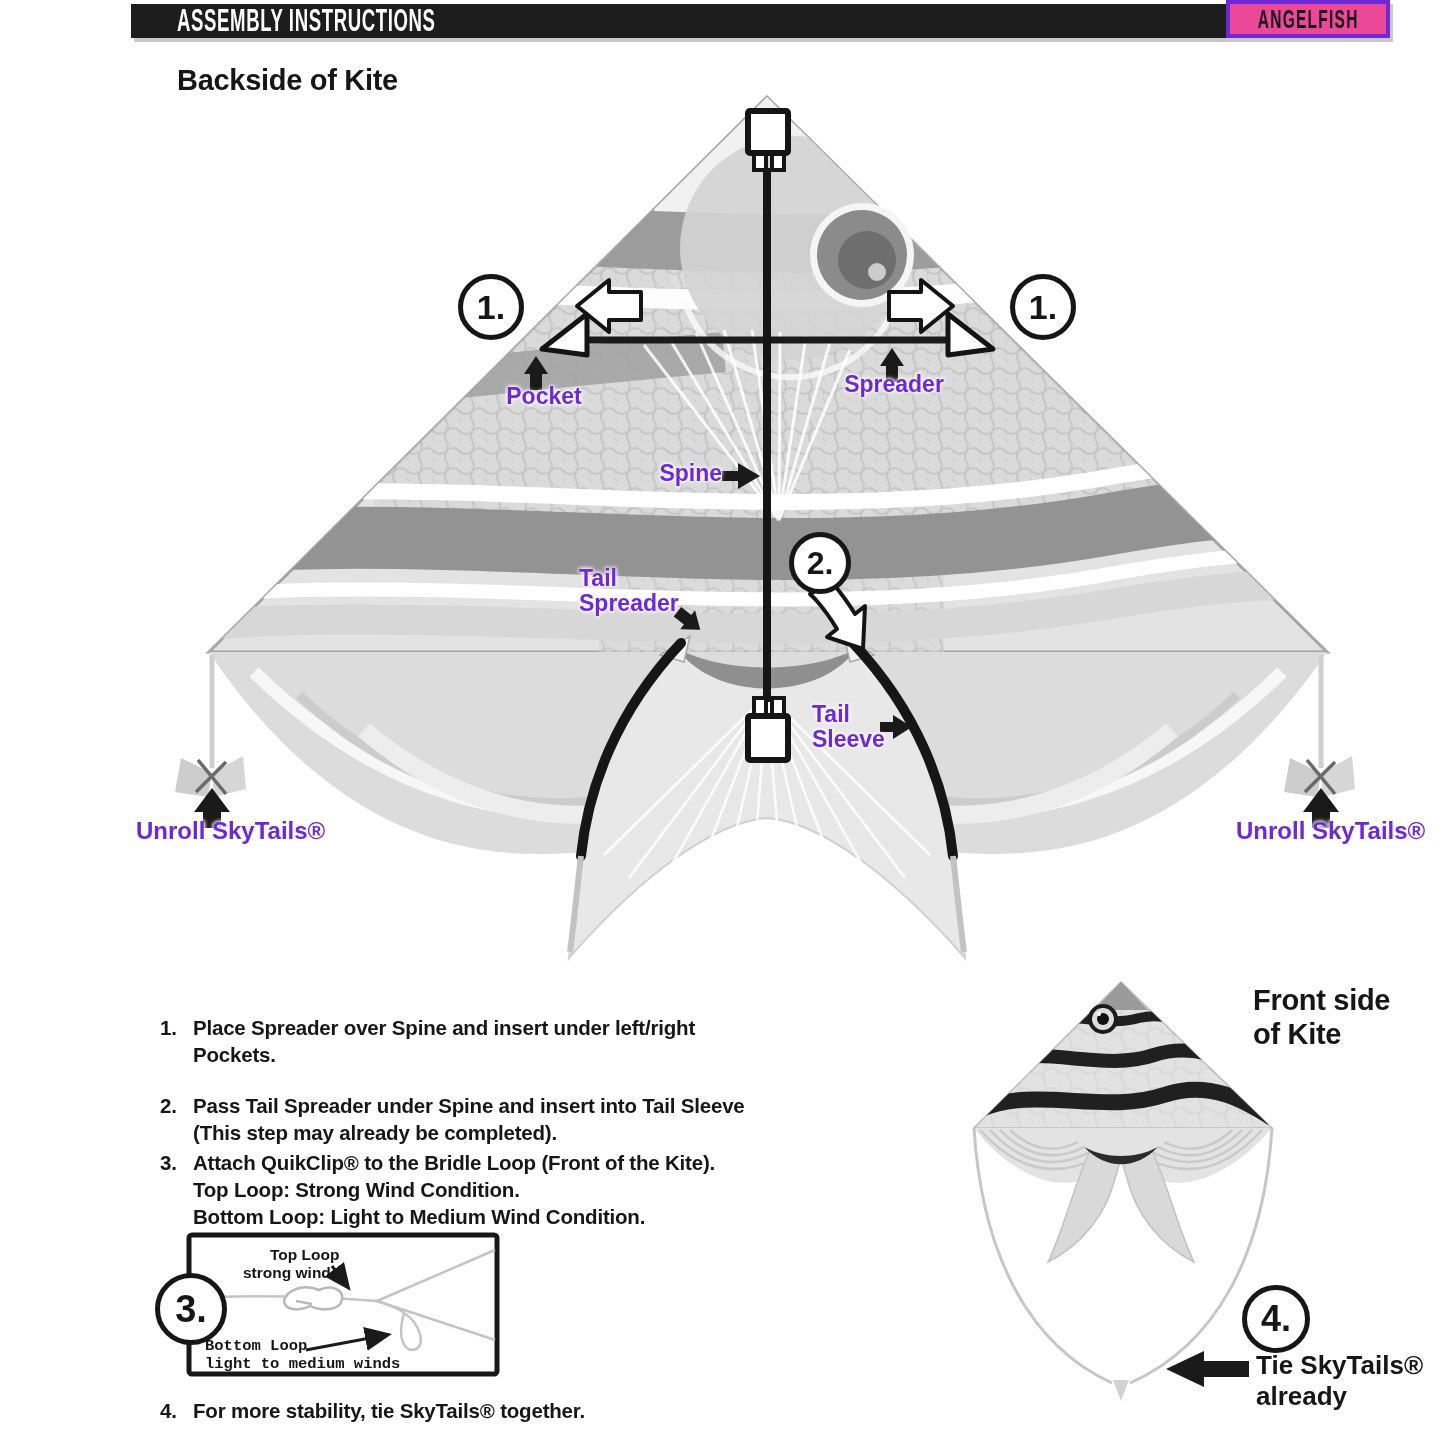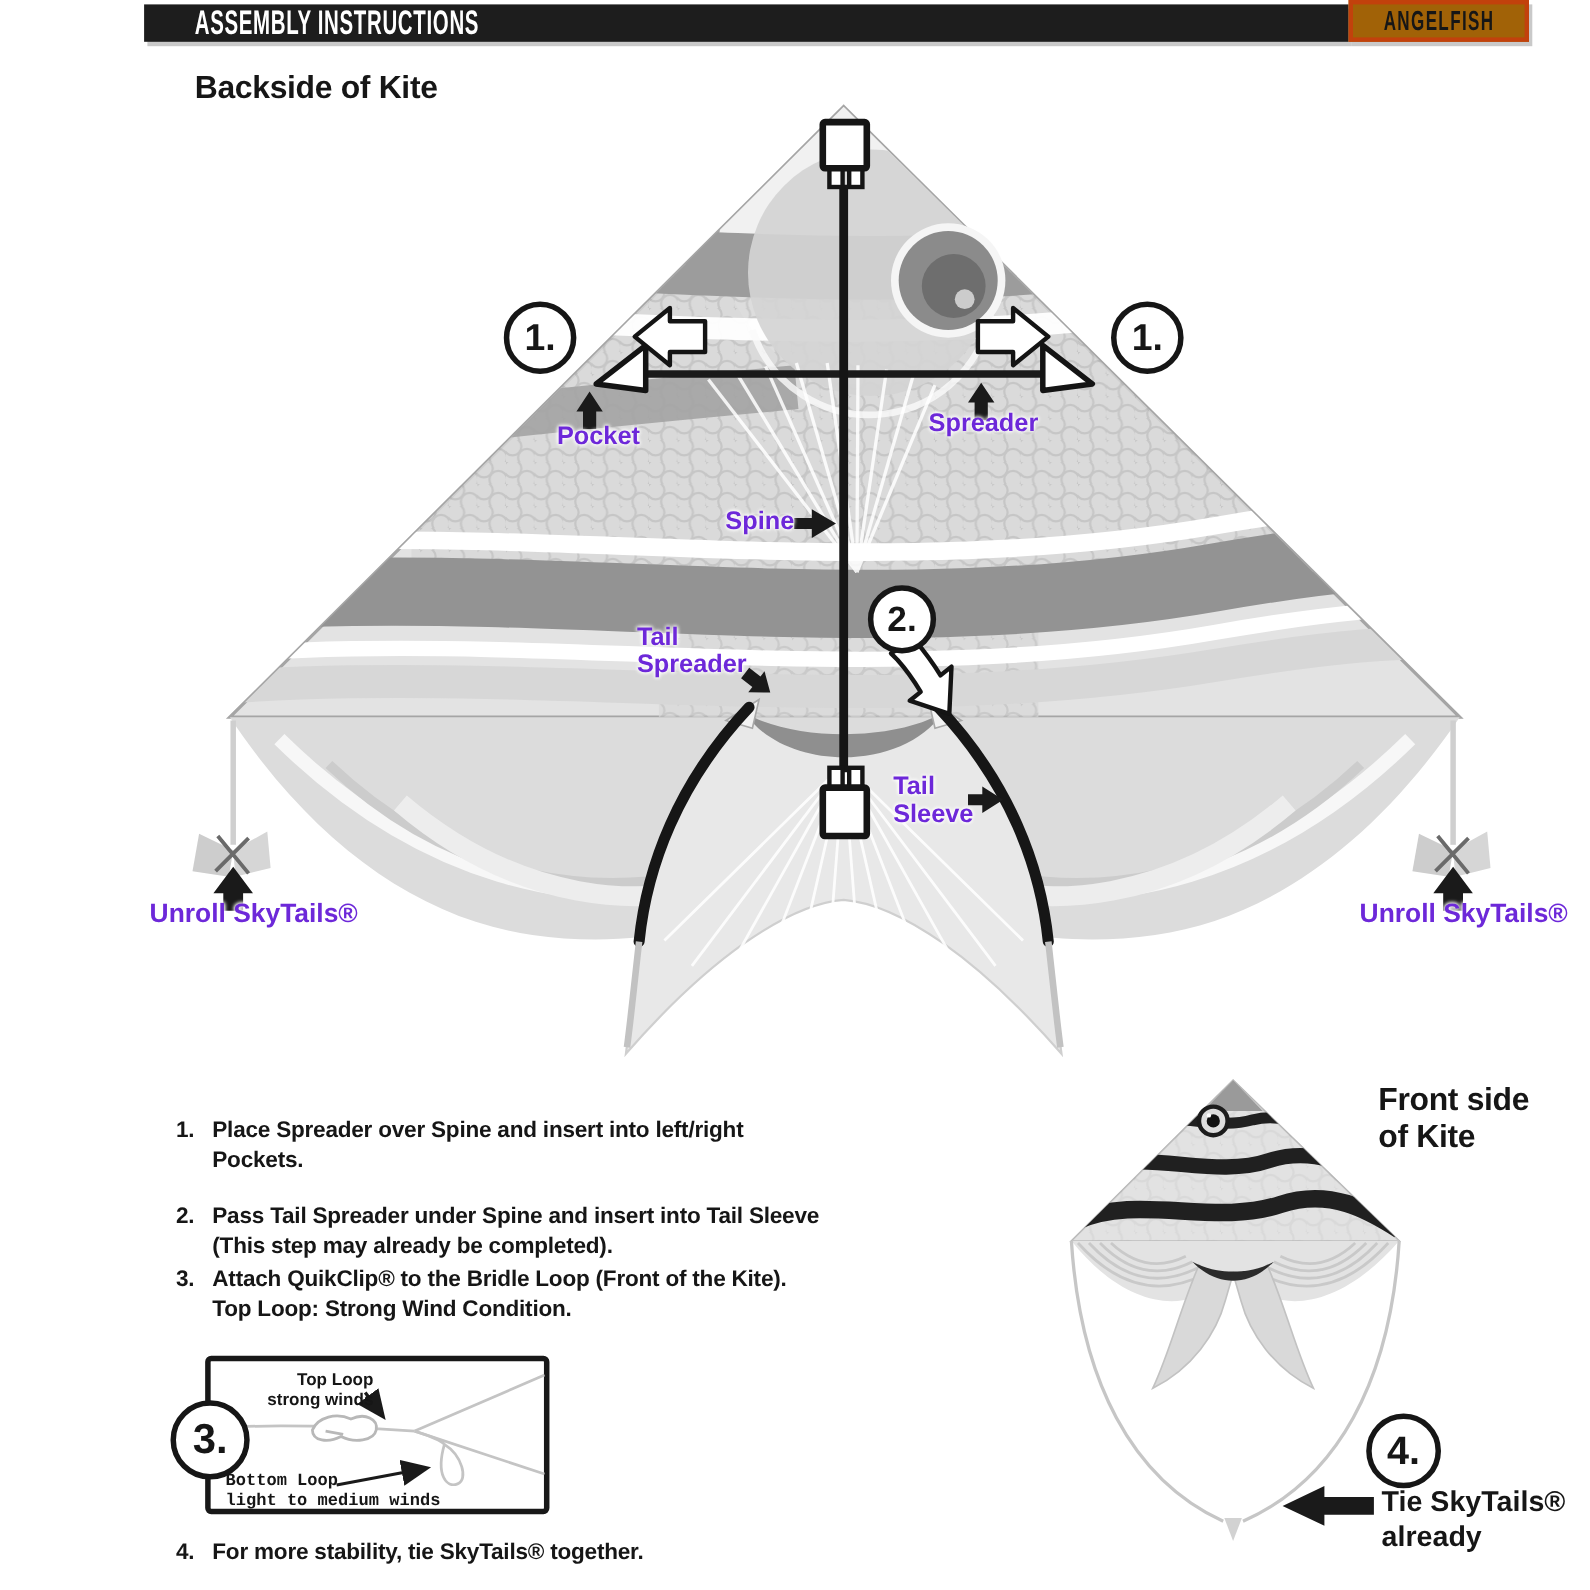--- a/index.html
+++ b/index.html
@@ -5,21 +5,21 @@
   html,body{margin:0;padding:0;background:#fff;}
   .page{position:relative;width:1445px;height:1445px;background:#fff;overflow:hidden;
         font-family:"Liberation Sans", sans-serif;color:#161616;margin-left:44px;}
   svg.art{position:absolute;left:0;top:0;z-index:1;}
   .ovl{position:absolute;z-index:2;}
   
   .hdr-bar{left:87px;top:4px;width:1095px;height:34px;background:#1d1d1d;
            box-shadow:3px 4px 0 #c9c9c9;display:flex;align-items:center;}
   .hdr-title{display:inline-block;margin-left:46px;color:#fff;font-weight:700;font-size:31px;
              letter-spacing:1px;transform:scaleX(.6);transform-origin:left center;white-space:nowrap;}
-  .prod-box{left:1182px;top:0px;width:164px;height:38px;background:#a16207;border:4px solid #c2410c;
+  .prod-box{left:1182px;top:0px;width:164px;height:38px;background:#ec4899;border:4px solid #6d28d9;
             box-sizing:border-box;box-shadow:3px 4px 0 #c9c9c9;display:flex;align-items:center;justify-content:center;}
   .prod-txt{display:inline-block;font-weight:700;font-size:25px;letter-spacing:2px;transform:scaleX(.62);white-space:nowrap;}
   
   .h1{font-weight:700;font-size:29px;letter-spacing:-.3px;white-space:nowrap;}
   .lbl{font-weight:700;font-size:23px;line-height:1.1;color:#6d28d9;white-space:nowrap;
        text-shadow:0 0 3px #fff,0 0 4px #fff,0 0 5px #fff;}
   .circ{box-sizing:border-box;background:#fff;border:5px solid #161616;border-radius:50%;
         display:flex;align-items:center;justify-content:center;font-weight:700;z-index:3;}
   
   .step{display:flex;font-weight:700;font-size:20.5px;line-height:1.32;letter-spacing:-.2px;width:640px;}
@@ -234,36 +234,37 @@
   <div class="lbl ovl" style="left:768px;top:702px;">
     <div>Tail</div>
     <div>Sleeve</div>
   </div>
   <div class="lbl ovl" style="left:92px;top:818px;width:178px;text-align:center;font-size:24px;">Unroll SkyTails®</div>
   <div class="lbl ovl" style="left:1192px;top:818px;width:178px;text-align:center;font-size:24px;">Unroll SkyTails®</div>
 
   <div class="step ovl" style="left:116px;top:1014px;">
     <span class="n">1.</span>
     <span>
-      <div>Place Spreader over Spine and insert into left/right</div>
+      <div>Place Spreader over Spine and insert under left/right</div>
       <div>Pockets.</div>
     </span>
   </div>
   <div class="step ovl" style="left:116px;top:1092px;">
     <span class="n">2.</span>
     <span>
       <div>Pass Tail Spreader under Spine and insert into Tail Sleeve</div>
       <div>(This step may already be completed).</div>
     </span>
   </div>
   <div class="step ovl" style="left:116px;top:1149px;">
     <span class="n">3.</span>
     <span>
       <div>Attach QuikClip® to the Bridle Loop (Front of the Kite).</div>
       <div>Top Loop: Strong Wind Condition.</div>
+      <div>Bottom Loop: Light to Medium Wind Condition.</div>
     </span>
   </div>
   <div class="step ovl" style="left:116px;top:1397px;">
     <span class="n">4.</span>
     <span>
       <div>For more stability, tie SkyTails® together.</div>
     </span>
   </div>
 
   <div class="circ ovl" style="left:111px;top:1273px;width:72px;height:72px;font-size:38px;">3.</div>

